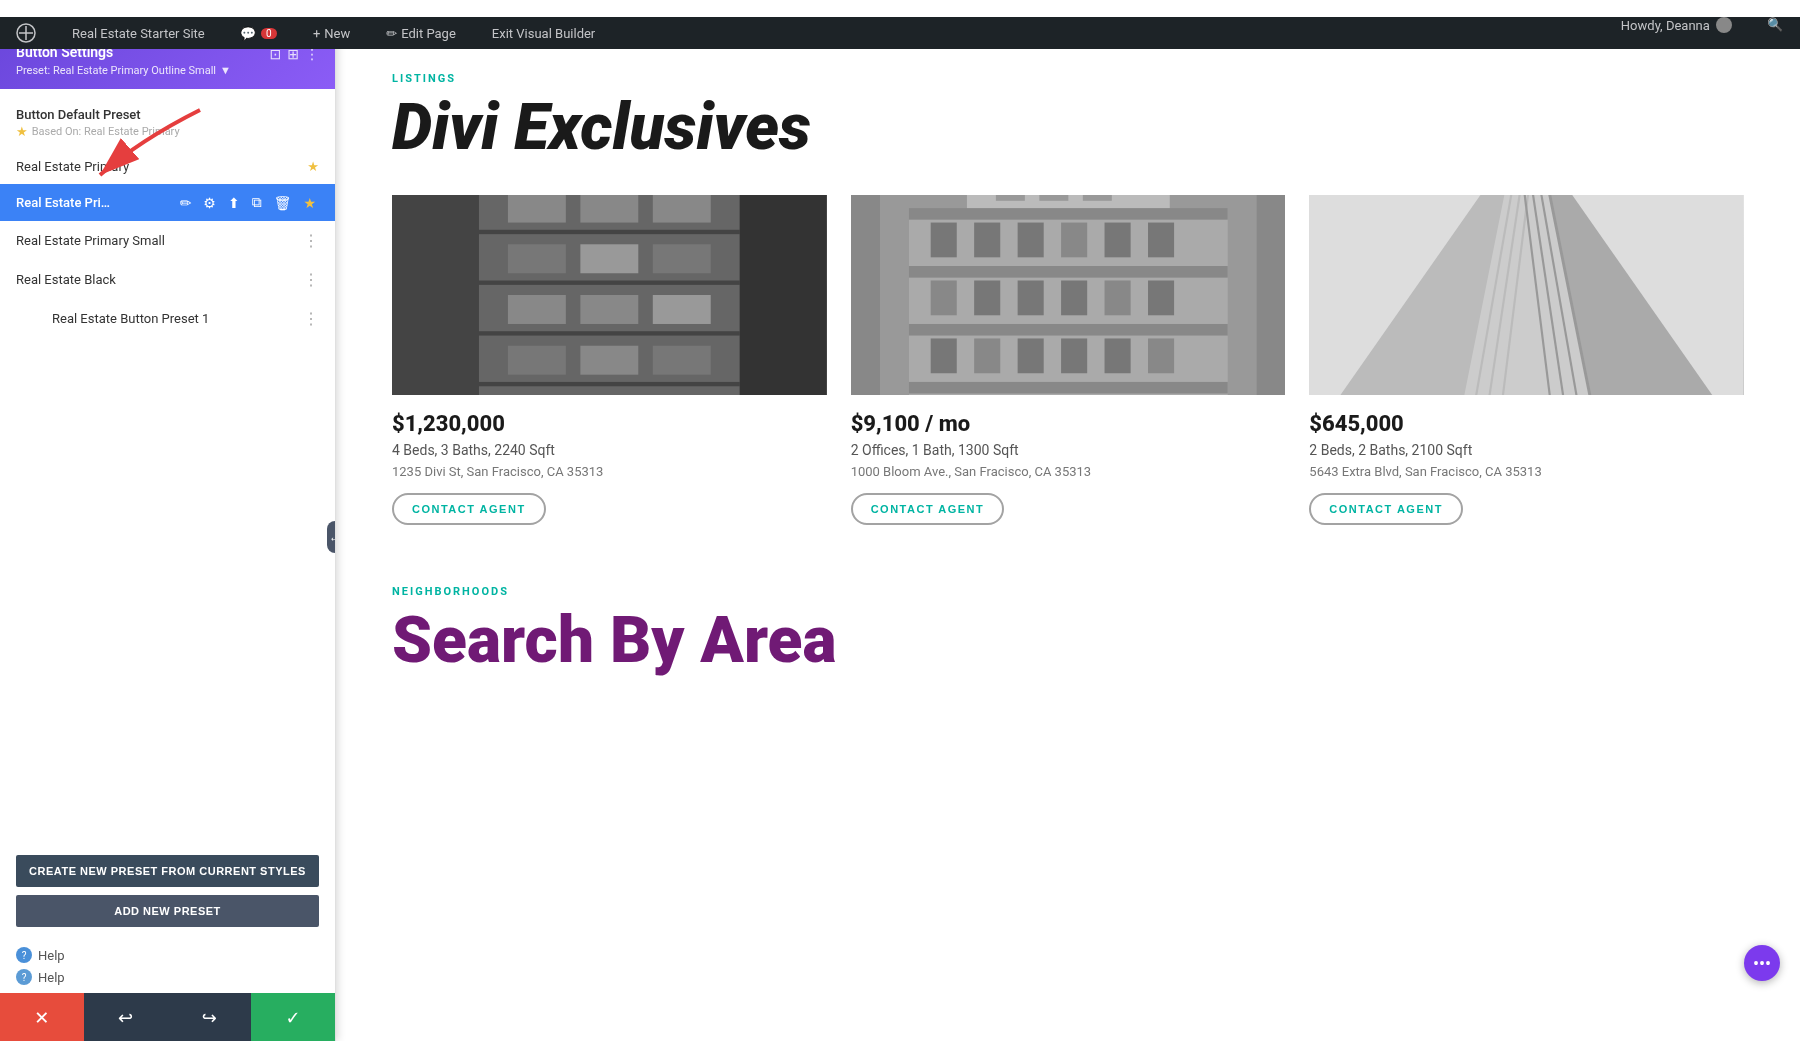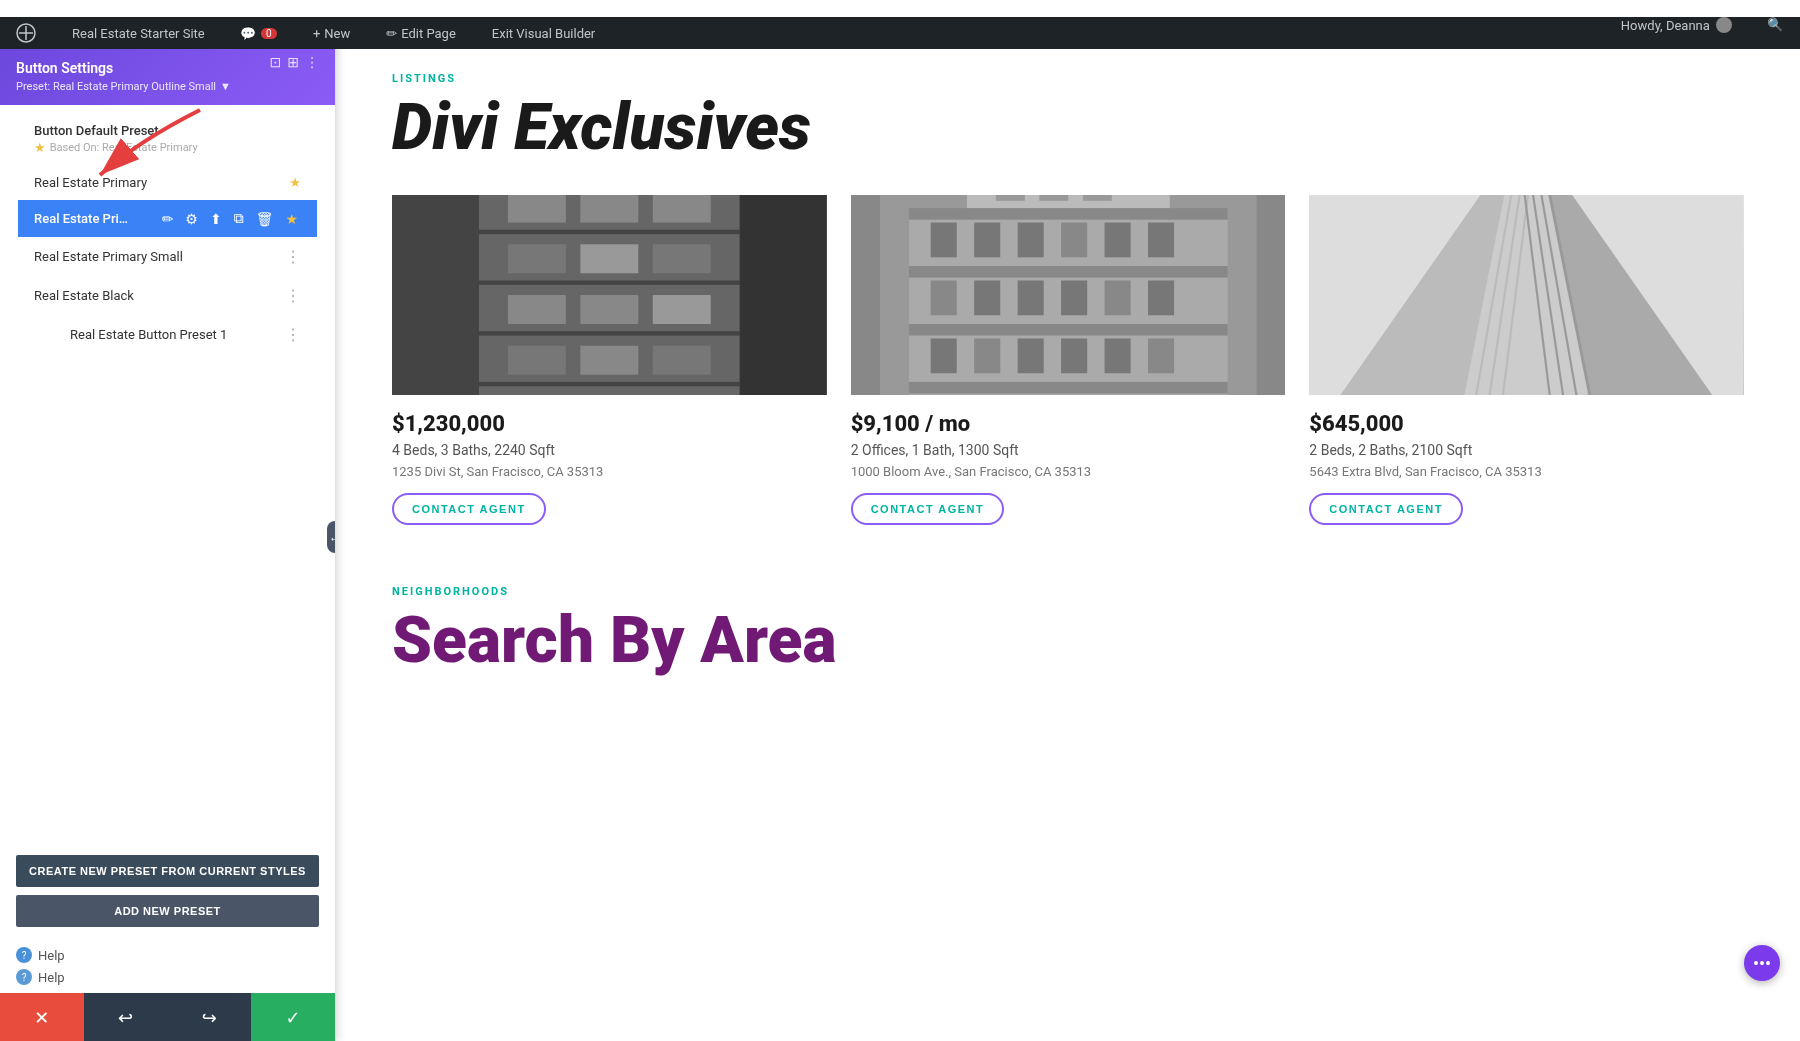--- a/index.html
+++ b/index.html
@@ -34,30 +34,30 @@
       border-right: 1px solid #e0e0e0; display: flex; flex-direction: column;
       overflow: hidden; position: relative; z-index: 100;
       box-shadow: 2px 0 8px rgba(0,0,0,0.15);
     }
 
     
     .panel-header {
       background: linear-gradient(135deg, #6b47dc, #8b5cf6);
       padding: 12px 16px; color: #fff;
     }
-    .panel-title { font-size: 14px; font-weight: 600; margin-bottom: 4px; margin-top: 16px; }
+    .panel-title { font-size: 14px; font-weight: 600; margin-bottom: 4px; }
     .panel-preset-label {
       font-size: 11px; color: rgba(255,255,255,0.85);
       display: flex; align-items: center; gap: 4px; cursor: pointer;
     }
     .panel-header-icon { color: rgba(255,255,255,0.8); cursor: pointer; font-size: 14px; }
     .panel-header-top { display: flex; align-items: center; justify-content: space-between; }
 
     
-    .preset-list { flex: 1; overflow-y: auto; padding: 8px 18px; }
+    .preset-list { flex: 1; overflow-y: auto; padding: 8px 0; }
     .preset-item {
       padding: 10px 16px; cursor: pointer; display: flex; align-items: center; justify-content: space-between;
       font-size: 13px; color: #333;
     }
     .star-icon { color: #f0c040; font-size: 13px; }
     .preset-dots { color: #aaa; font-size: 16px; cursor: pointer; }
 
     .preset-item-default { padding: 10px 16px; font-size: 13px; color: #333; }
     .preset-default-name { font-size: 13px; color: #333; font-weight: 500; margin-bottom: 2px; }
     .preset-based-on { font-size: 11px; color: #aaa; display: flex; align-items: center; gap: 4px; }
@@ -138,21 +138,21 @@
     .img-building3 {
       background: linear-gradient(
         to top right, #bbb 0%, #999 30%, #aaa 50%, #ddd 80%, #eee 100%
       );
     }
 
     .listing-price { font-size: 22px; font-weight: 800; color: #1a1a1a; margin-bottom: 6px; }
     .listing-details { font-size: 14px; color: #555; margin-bottom: 6px; }
     .listing-address { font-size: 13px; color: #777; margin-bottom: 14px; }
     .listing-btn {
-      display: inline-block; border: 2px solid #8b5cf6; color: #00b4a2;
+      display: inline-block; border: 2px solid #a3a3a3; color: #00b4a2;
       padding: 8px 18px; font-size: 11px; font-weight: 700; letter-spacing: 1.5px;
       text-transform: uppercase; cursor: pointer; background: transparent;
       border-radius: 20px; width: fit-content;
     }
 
     
     .neighborhoods-section { padding: 20px 56px 40px; }
     .neighborhoods-label {
       font-size: 11px; font-weight: 700; color: #00b4a2; letter-spacing: 2px;
       text-transform: uppercase; margin-bottom: 8px;

